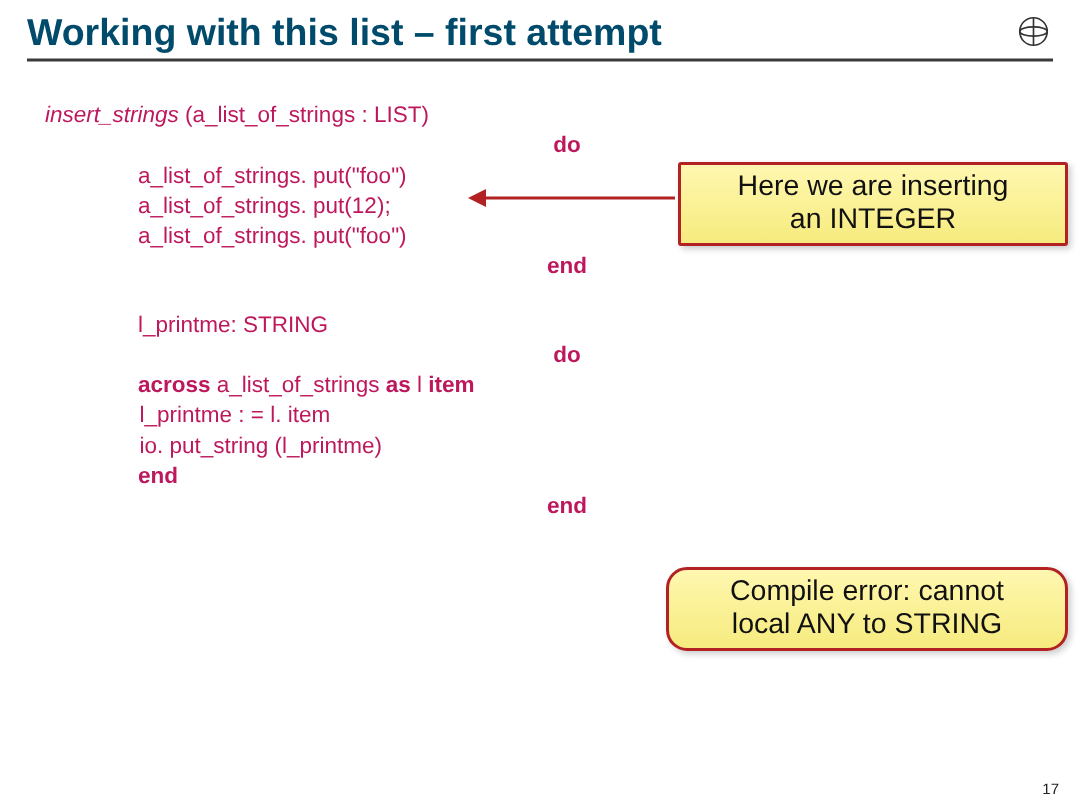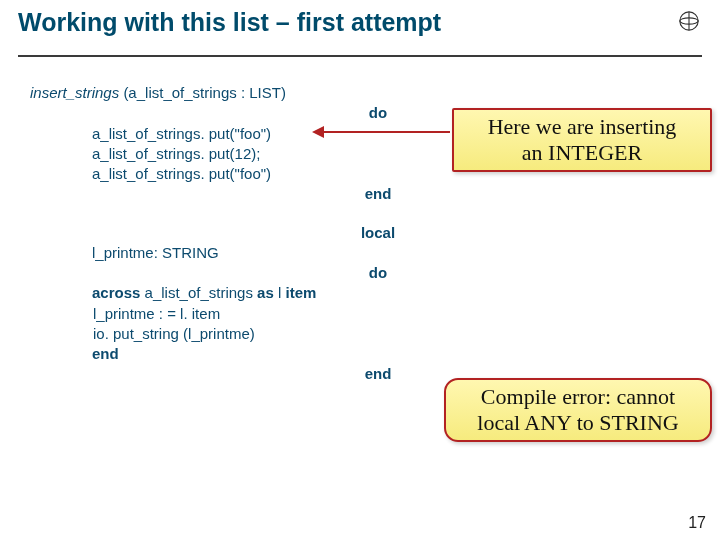--- a/index.html
+++ b/index.html
@@ -12,50 +12,50 @@
     overflow: hidden;
   }
   .header {
     padding: 8px 18px 4px 18px;
   }
   .title {
     color: #004b6b;
     font-size: 25px;
     font-weight: bold;
     border-bottom: 2px solid #3a3a3a;
-    padding-bottom: 18px;
+    padding-bottom: 2px;
   }
   .logo {
     position: absolute;
     top: 10px;
     right: 20px;
     width: 22px;
     height: 22px;
   }
   .logo svg { width: 22px; height: 22px; }
   .content {
     padding: 22px 18px 0 30px;
-    color: #0c4a6e;
+    color: #be185d;
     font-size: 15px;
     line-height: 1.35;
   }
   .code-block { margin-bottom: 18px; }
   .fn-name { font-style: italic; }
   .kw { font-weight: bold; }
   .indent1 { margin-left: 24px; text-align: center; }
   .indent2 { margin-left: 62px; }
   .indent3 { margin-left: 63px; }
   .callout {
     position: absolute;
     background: linear-gradient(#fff7b0, #f6eb7e);
     border: 2px solid #b22222;
     border-radius: 2px;
     padding: 4px 10px;
-    font-family: Liberation Serif, serif;
-    font-size: 22px;
+    font-family: Liberation Sans, sans-serif;
+    font-size: 19px;
     color: #111;
     text-align: center;
     box-shadow: 2px 2px 4px rgba(0,0,0,0.2);
   }
   .callout1 {
     top: 108px;
     right: 8px;
     width: 260px;
   }
   .callout2 {
@@ -64,21 +64,21 @@
     width: 268px;
     border-radius: 14px;
   }
   .arrow {
     position: absolute;
   }
   .page-num {
     position: absolute;
     bottom: 8px;
     right: 14px;
-    font-size: 16px;
+    font-size: 10px;
     color: #222;
   }
 </style>
 </head>
 <body>
 
 <div class="header">
   <div class="title">Working with this list – first attempt</div>
 </div>
 
@@ -97,21 +97,20 @@
       <span class="fn-name">insert_strings </span><span>(a_list_of_strings : LIST)</span>
     </div>
     <div class="indent1"><span class="kw">do</span></div>
     <div class="indent2">a_list_of_strings. put("foo")</div>
     <div class="indent2">a_list_of_strings. put(12);</div>
     <div class="indent2">a_list_of_strings. put("foo")</div>
     <div class="indent1"><span class="kw">end</span></div>
   </div>
 
   <div class="code-block">
-    <div class="indent1"><span class="kw">local</span></div>
     <div class="indent2">l_printme: STRING</div>
     <div class="indent1"><span class="kw">do</span></div>
     <div class="indent2">
       <span class="kw">across</span><span> a_list_of_strings </span><span class="kw">as</span><span> l </span><span class="kw">item</span>
     </div>
     <div class="indent3">l_printme : = l. item</div>
     <div class="indent3">io. put_string (l_printme)</div>
     <div class="indent2"><span class="kw">end</span></div>
     <div class="indent1"><span class="kw">end</span></div>
   </div>

